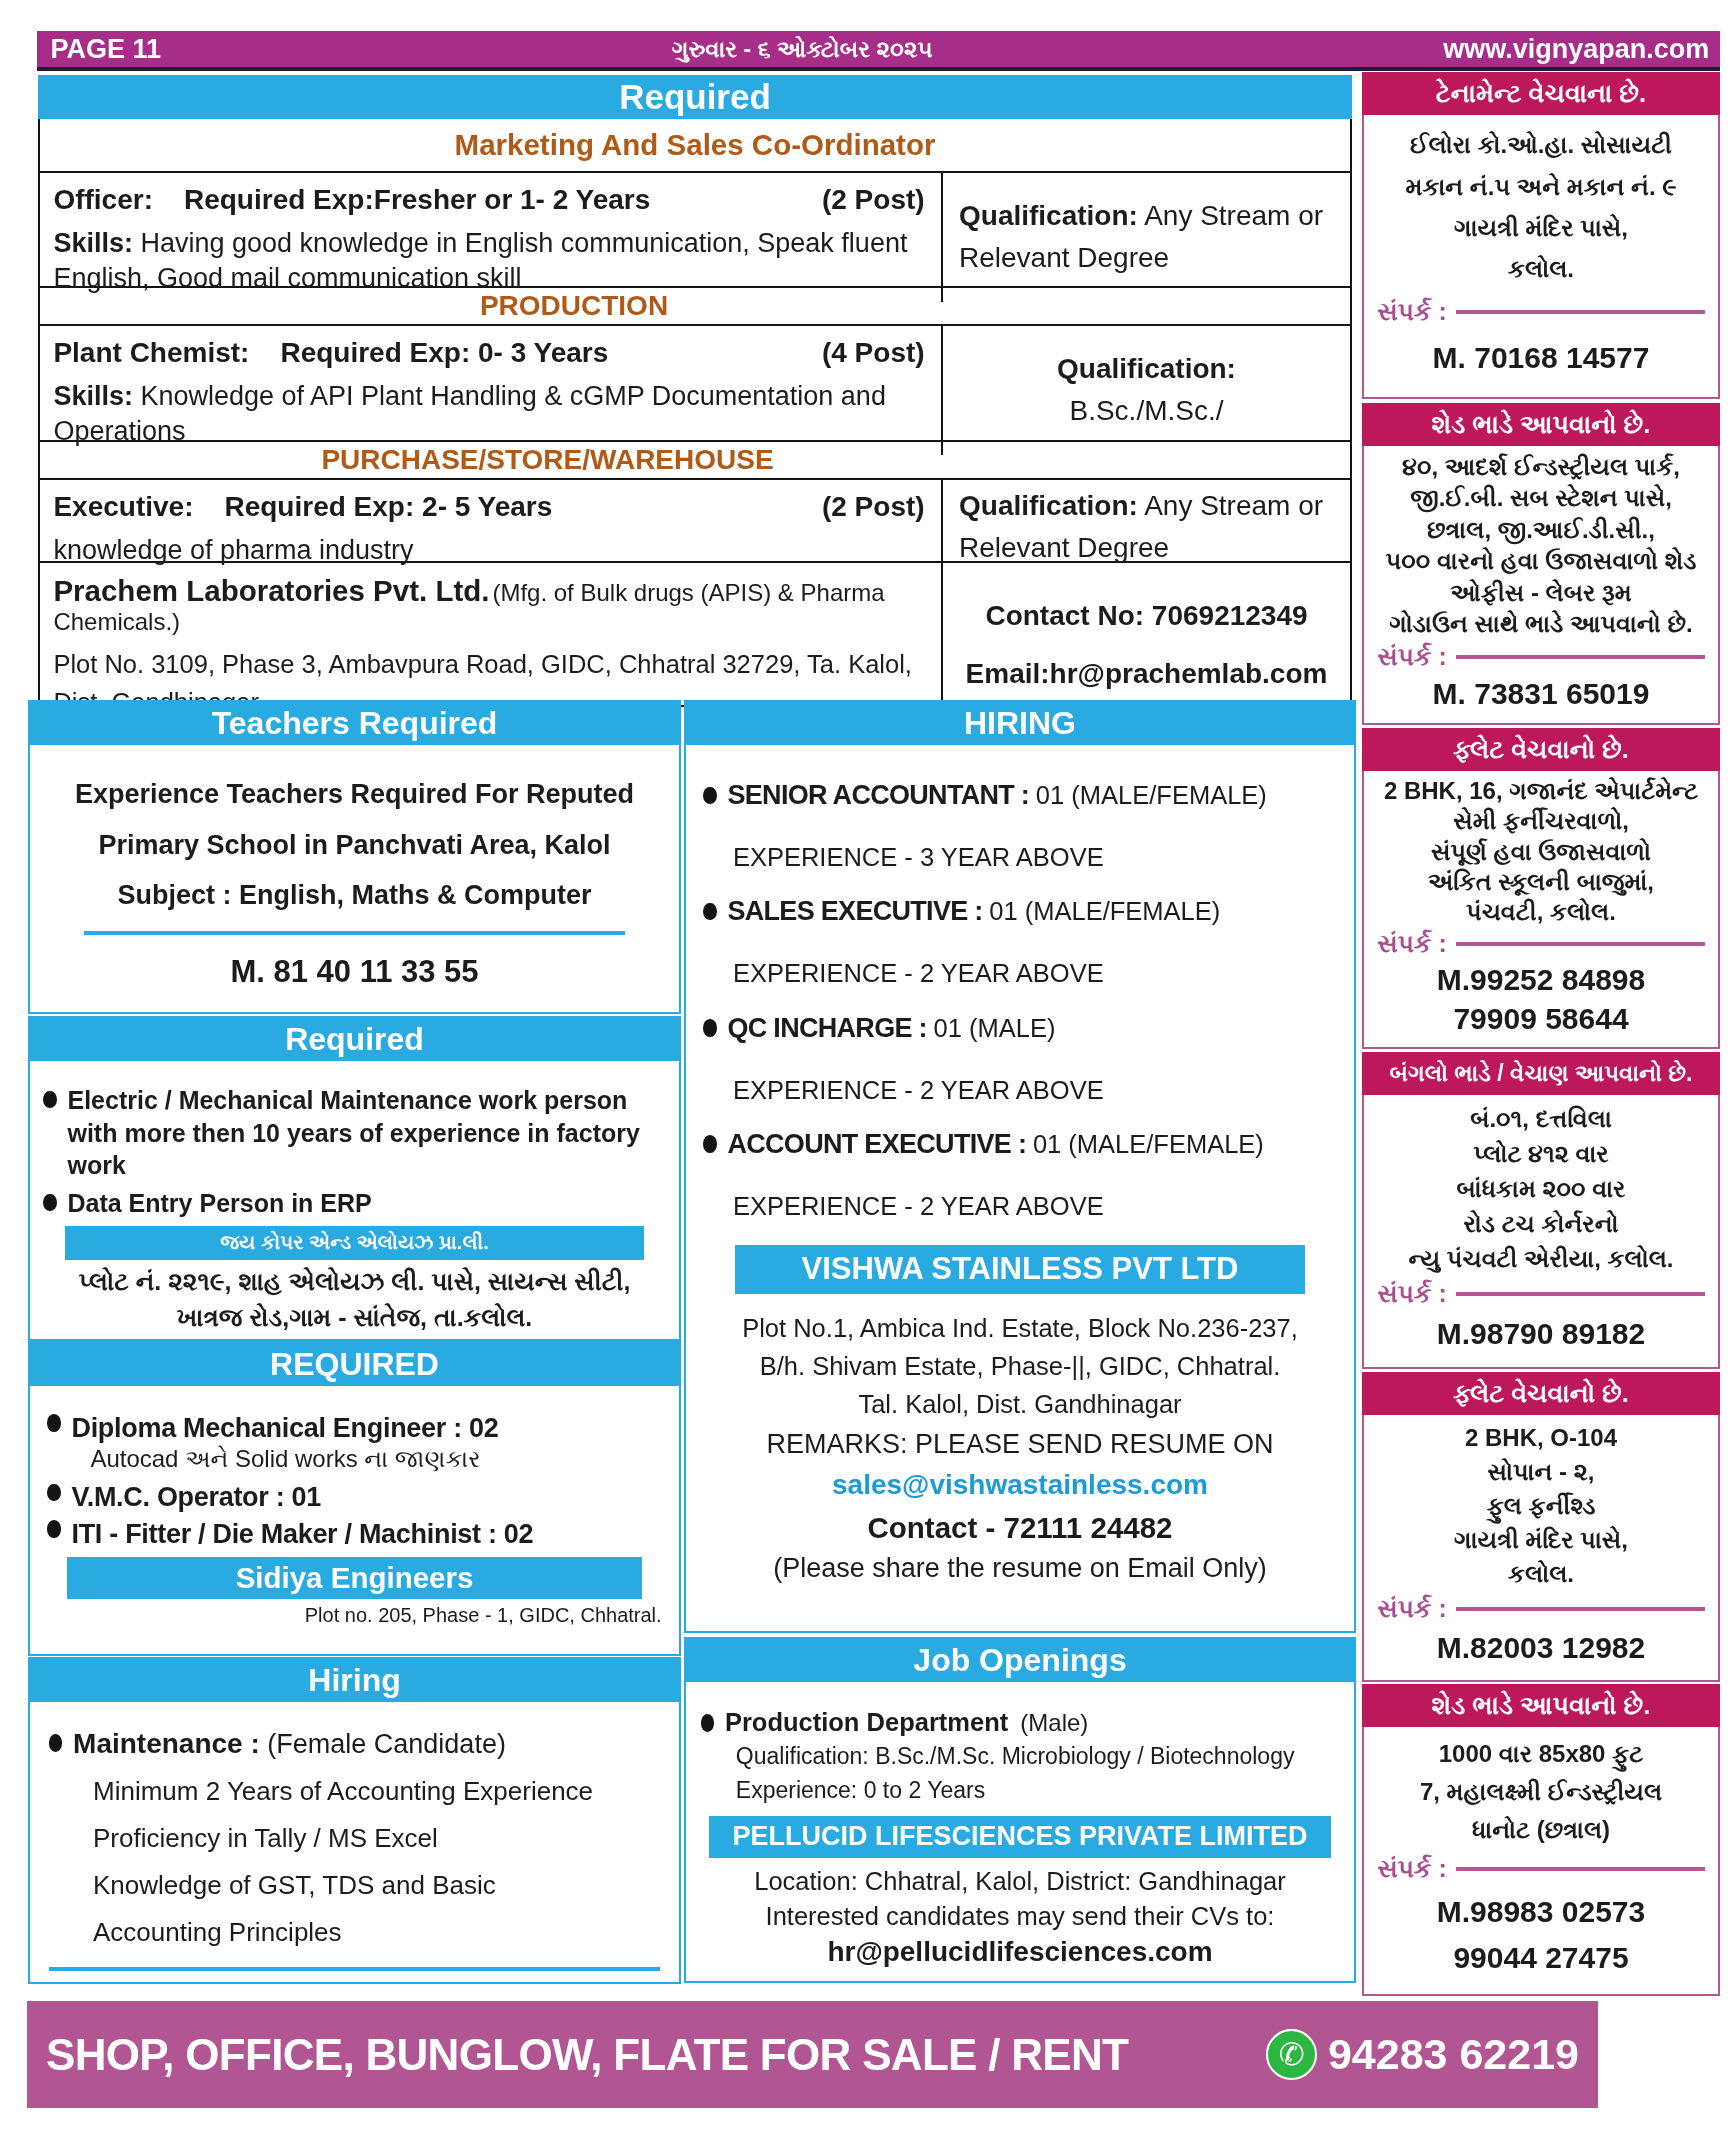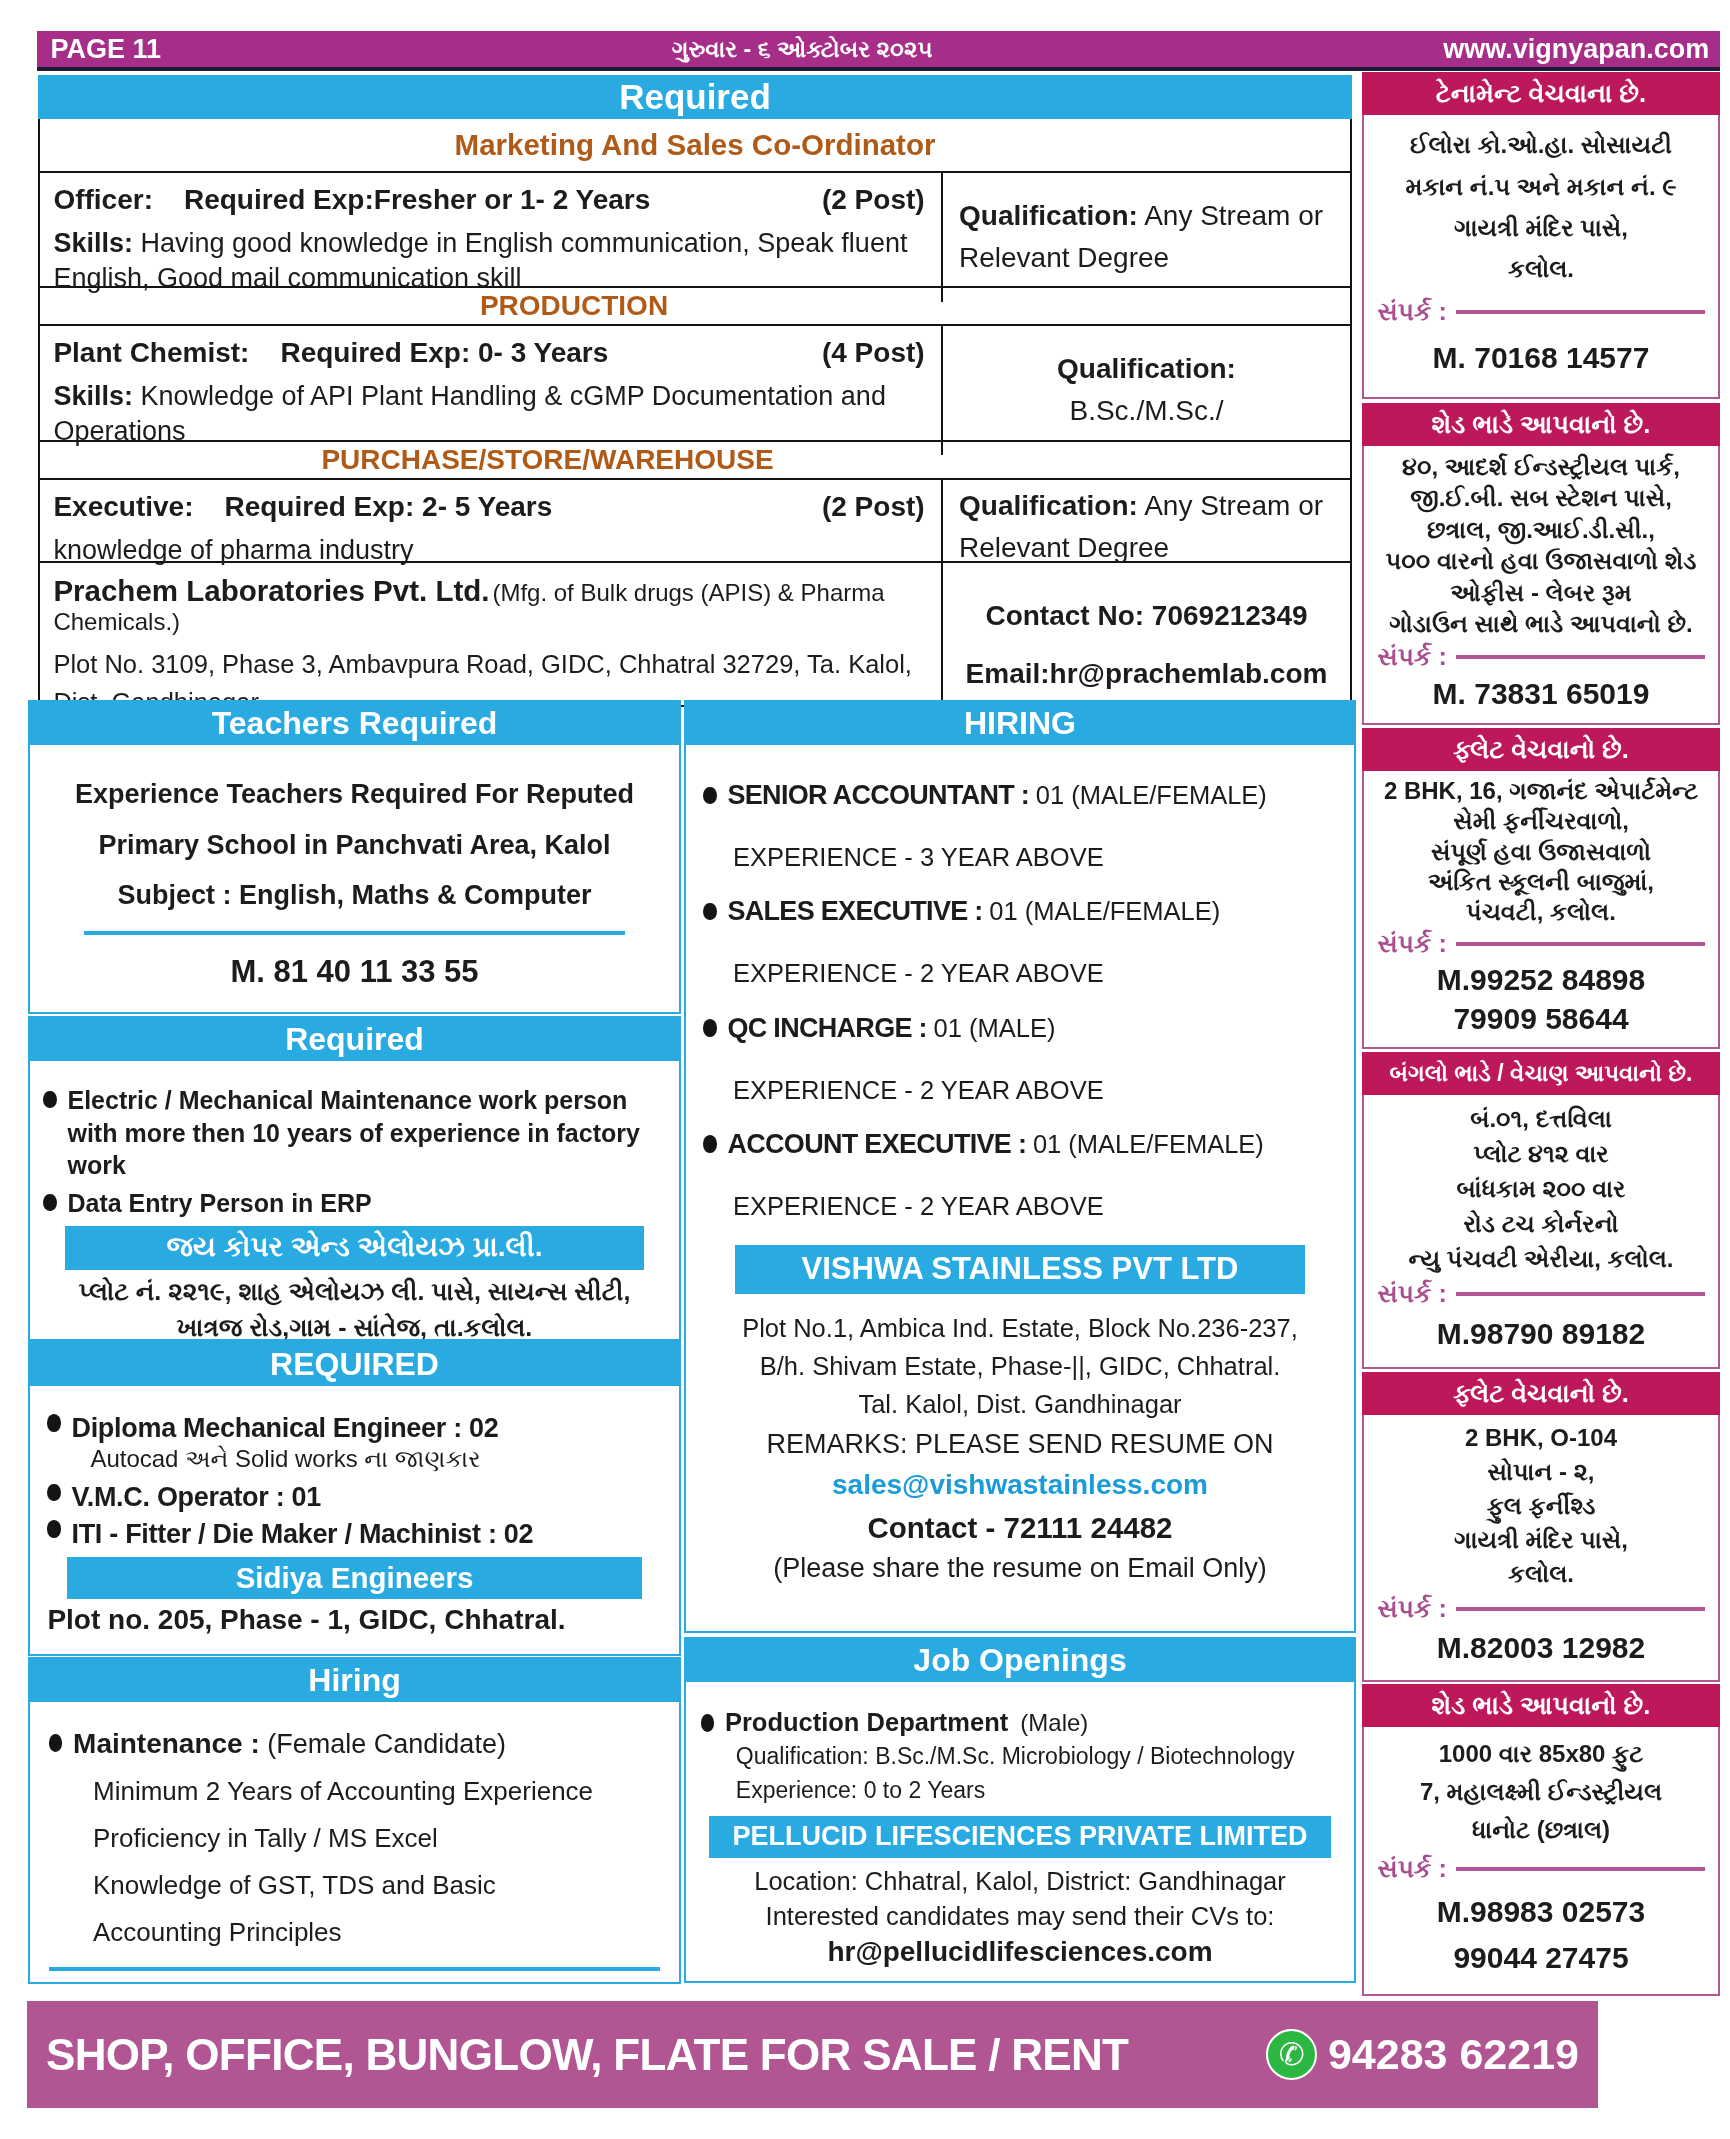--- a/index.html
+++ b/index.html
@@ -36,30 +36,30 @@
   #teachers .bd{flex:1;display:flex;flex-direction:column;justify-content:space-evenly;padding:2.7px 9.4px}
   #teachers .ln{font-size:27px;font-weight:bold;text-align:center}
   .cyline{border-top:4.7px solid #29ABE2;width:86%;margin:0 auto}
   #teachers .ph{font-size:31px;font-weight:bold;text-align:center}
   #jaycopper{left:28px;top:1016px;width:649px;height:321px}
   #jaycopper .bd{flex:1;padding:10.7px 13.4px 5.4px}
   .brow{display:flex;align-items:flex-start}
   .dot{flex:0 0 13.4px;width:13.4px;height:17.4px;border-radius:50%;background:#141414;margin:6.7px 10.7px 0 0}
   #jaycopper .btxt{font-size:25px;font-weight:bold;line-height:1.3}
   .banner{background:#29ABE2;color:#fff;font-weight:bold;text-align:center}
-  #jaycopper .banner{margin:6.7px 21.5px 0;font-size:28px;padding:5.4px 0}
+  #jaycopper .banner{margin:6.7px 21.5px 0;font-size:20px;padding:5.4px 0}
   #jaycopper .ad1,#jaycopper .ad2{font-size:25px;font-weight:bold;text-align:center;margin-top:6.7px}
   #jaycopper .em{display:flex;justify-content:center;gap:12px;margin-top:6.7px;font-size:23.5px;font-weight:bold}
   .link{color:#1B9CD8}
   #sidiya{left:28px;top:1341px;width:649px;height:311px}
   #sidiya .bd{flex:1;padding:9.4px 17.4px 4px}
   #sidiya .btxt{font-size:27px;font-weight:bold;line-height:1.2;letter-spacing:-0.3px;margin-top:4px}
   #sidiya .note{font-size:24px;margin:1.3px 0 4px 43px}
   #sidiya .banner{margin:6.7px 20px 2.7px;font-size:29.5px;padding:4px 0}
-  #sidiya .adr{font-size:28px;font-weight:bold;text-align:left;margin-top:5.4px}
+  #sidiya .adr{font-size:20px;font-weight:normal;text-align:right;margin-top:5.4px}
   #hiracc{left:28px;top:1657px;width:649px;height:323px}
   #hiracc .bd{flex:1;padding:13.4px 19px 5.4px}
   #hiracc .b1{font-size:28px}
   #hiracc .n1{font-size:27px;font-weight:normal}
   #hiracc .ln{font-size:26px;margin:16px 0 0 44px}
   #hiracc .cyline{width:100%;margin-top:19px}
   #hiracc .loc{font-size:28px;font-weight:bold;text-align:center;margin-top:9.4px}
   
   #vishwa{left:684px;top:700px;width:668px;height:929px}
   #vishwa .bd{flex:1;padding:23px 17.4px 13.4px}

